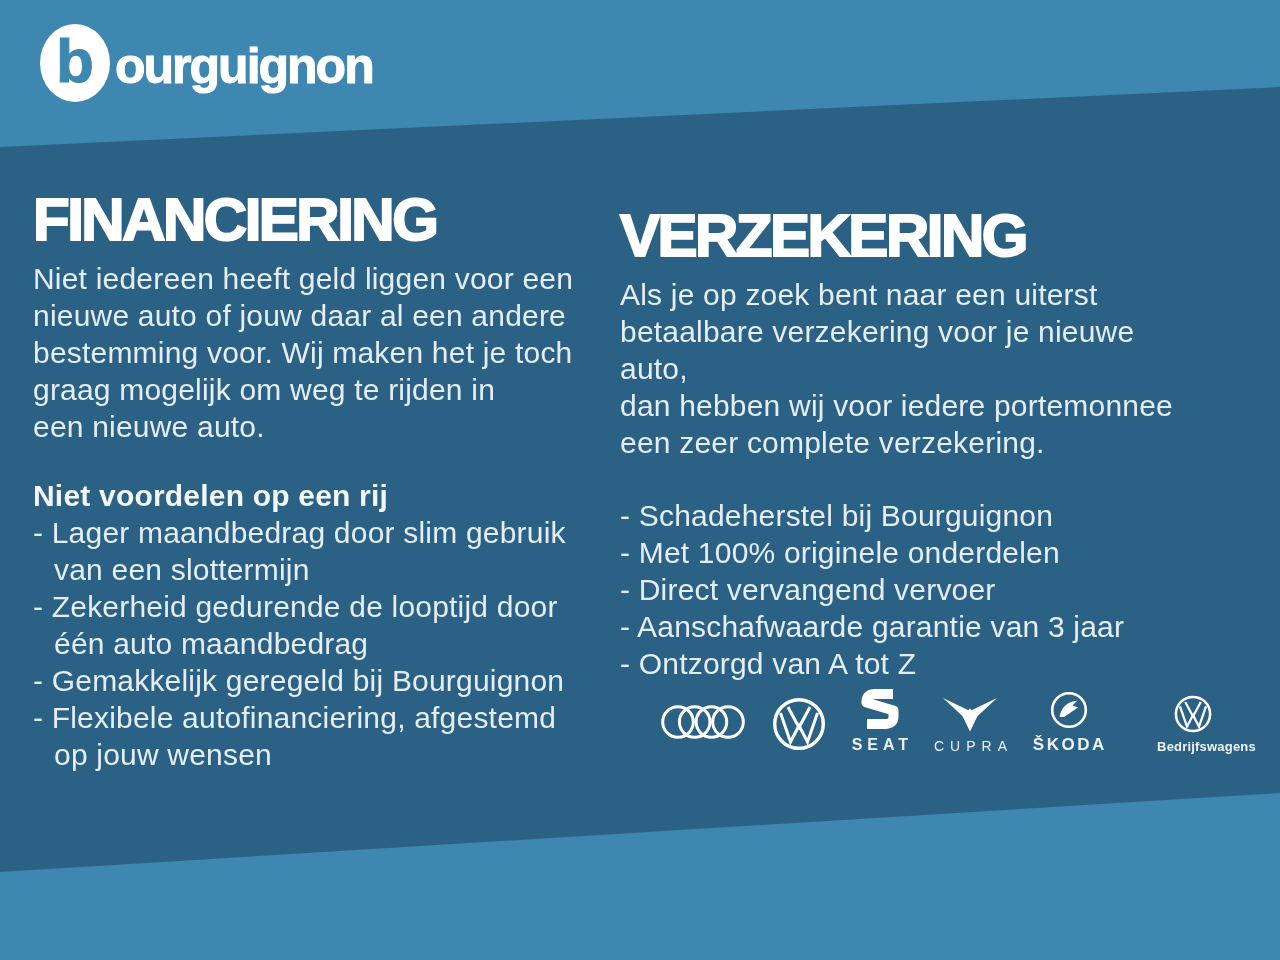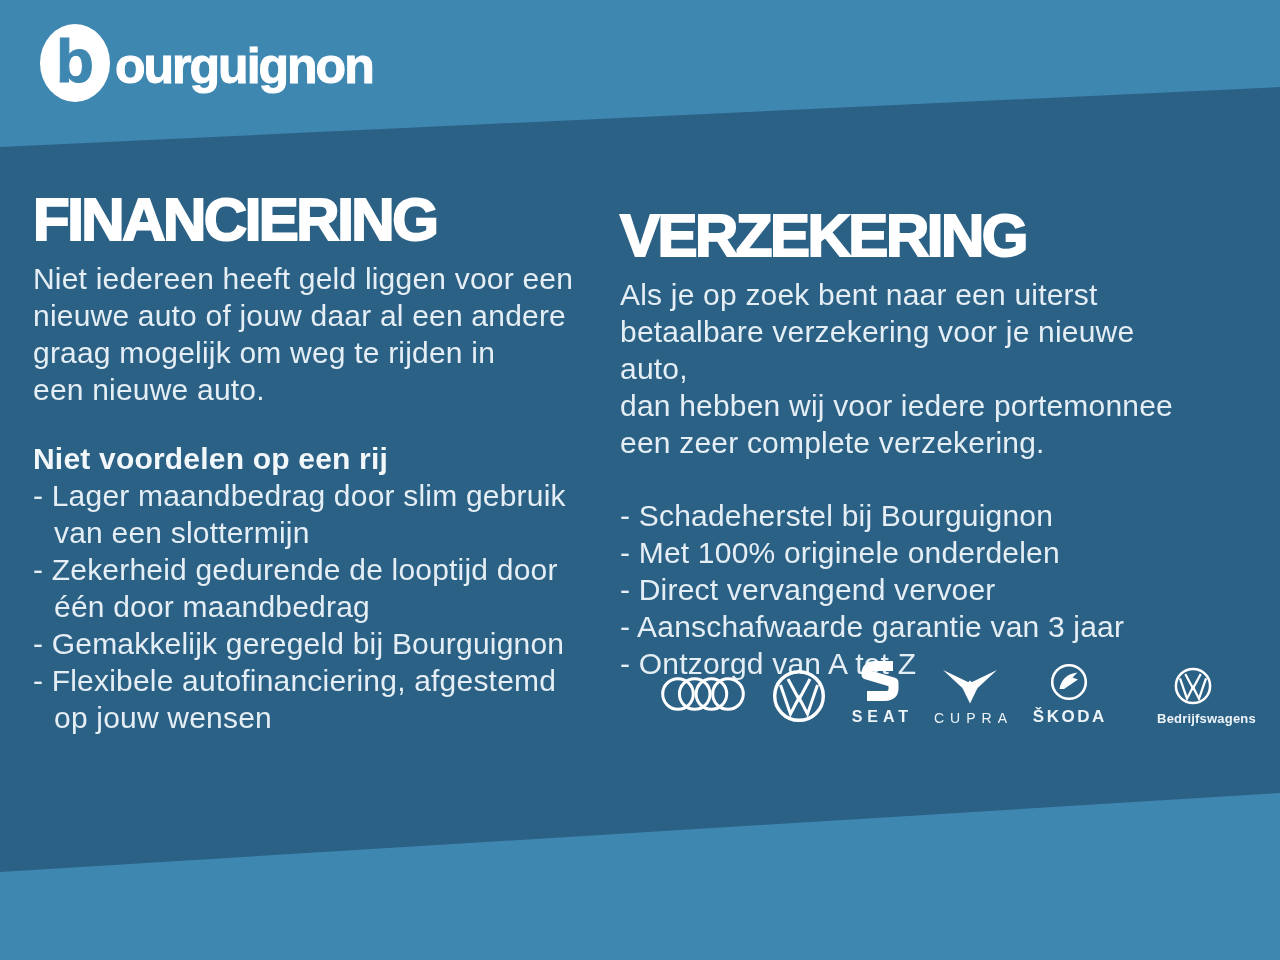--- a/index.html
+++ b/index.html
@@ -48,21 +48,21 @@
   }
   .line{font-size:30px;line-height:37px;letter-spacing:.2px;}
   .list-title{
     margin-top:32px;font-size:30px;line-height:37px;font-weight:700;
     color:#F2F7FA;letter-spacing:.2px;
   }
   .col-right .list{margin-top:36px;}
   .cont{padding-left:21px;}
   
   .brands{
-    position:absolute;left:660px;top:660px;width:596px;
+    position:absolute;left:660px;top:688px;width:596px;
     display:flex;justify-content:space-between;align-items:flex-end;
   }
   .brand{display:flex;flex-direction:column;align-items:center;gap:7px;}
   .brand-audi{margin-bottom:13px;}
   .brand-vw{margin-bottom:2px;}
   .brand-label{color:#EDF4F8;line-height:1;white-space:nowrap;}
   .seat-label{font-size:16px;font-weight:700;letter-spacing:5px;margin-right:-5px;}
   .cupra-label{font-size:14px;font-weight:400;letter-spacing:6px;margin-right:-6px;}
   .skoda-label{font-size:17px;font-weight:700;letter-spacing:2.5px;margin-right:-2.5px;}
   .vwb-label{font-size:13px;font-weight:700;letter-spacing:.2px;padding-left:27px;}
@@ -79,29 +79,30 @@
       <span>b</span>
     </div>
     <div class="brand-word">ourguignon</div>
   </header>
 
   <section class="col col-left">
     <h1>FINANCIERING</h1>
     <div class="intro">
       <div class="line">Niet iedereen heeft geld liggen voor een</div>
       <div class="line">nieuwe auto of jouw daar al een andere</div>
+      <div class="line">bestemming voor. Wij maken het je toch</div>
       <div class="line">graag mogelijk om weg te rijden in</div>
       <div class="line">een nieuwe auto.</div>
     </div>
     <div class="list-title">Niet voordelen op een rij</div>
     <div class="list">
       <div class="line">- Lager maandbedrag door slim gebruik</div>
       <div class="line cont">van een slottermijn</div>
       <div class="line">- Zekerheid gedurende de looptijd door</div>
-      <div class="line cont">één door maandbedrag</div>
+      <div class="line cont">één auto maandbedrag</div>
       <div class="line">- Gemakkelijk geregeld bij Bourguignon</div>
       <div class="line">- Flexibele autofinanciering, afgestemd</div>
       <div class="line cont">op jouw wensen</div>
     </div>
   </section>
 
   <section class="col col-right">
     <h1>VERZEKERING</h1>
     <div class="intro">
       <div class="line">Als je op zoek bent naar een uiterst</div>

